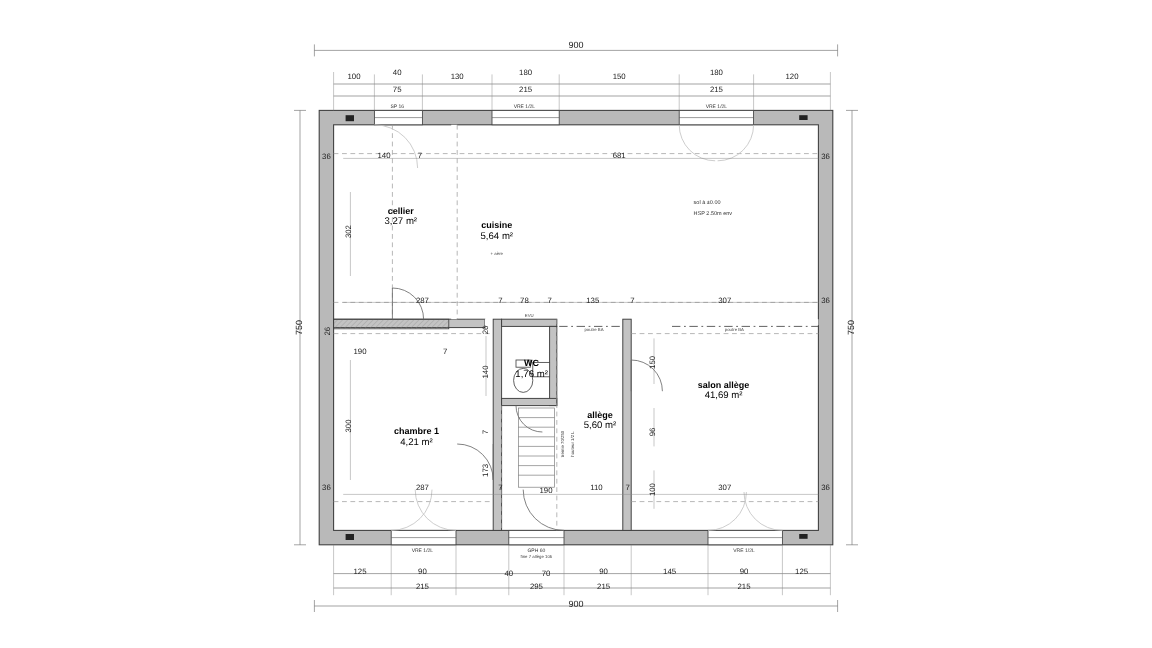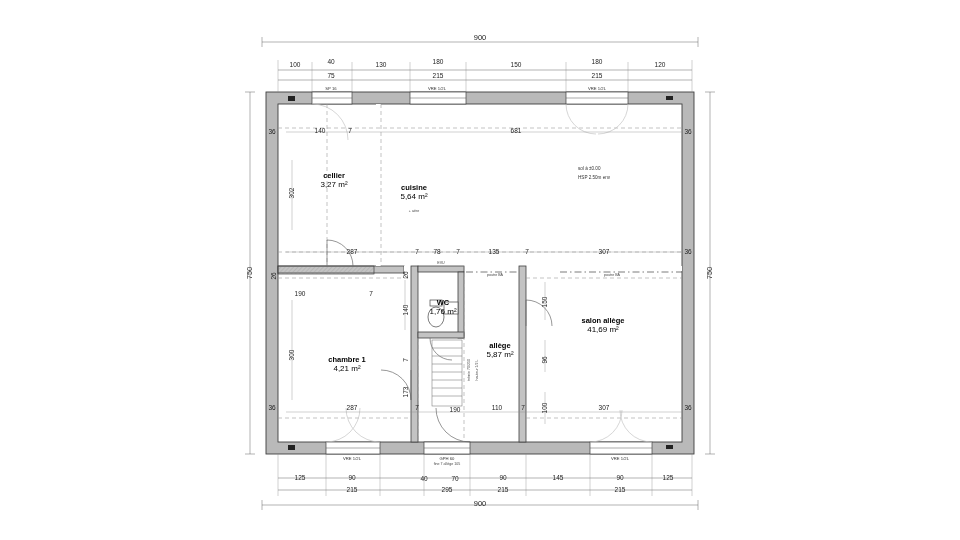--- a/index.html
+++ b/index.html
@@ -368,21 +368,21 @@
     <div class="room-area">4,21 m²</div>
   </div>
 
   <div class="room-block" style="left:443px; top:307px;">
     <div class="room-name">WC</div>
     <div class="room-area">1,76 m²</div>
   </div>
 
   <div class="room-block" style="left:500px; top:350px;">
     <div class="room-name">allège</div>
-    <div class="room-area">5,87 m²</div>
+    <div class="room-area">5,60 m²</div>
   </div>
 
   
   <div class="lbl note" style="left:578px; top:167px;">sol à ±0.00</div>
   <div class="lbl note" style="left:578px; top:176px;">HSP 2.50m env</div>
 
   <div class="lbl tiny2 ctr" style="left:495px; top:276px;">poutre BA</div>
   <div class="lbl tiny2 ctr" style="left:612px; top:276px;">poutre BA</div>
 
   <div class="lbl tiny2 ctr" style="left:441px; top:264px;">EVU</div>

